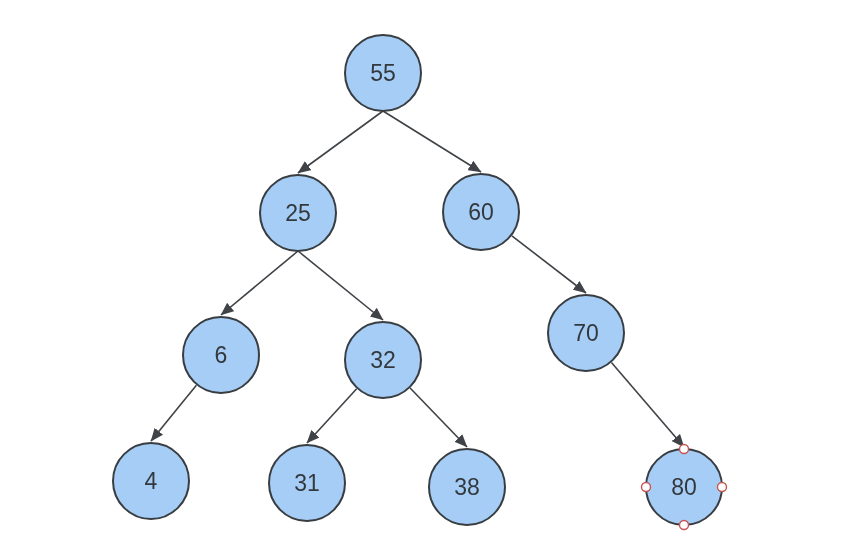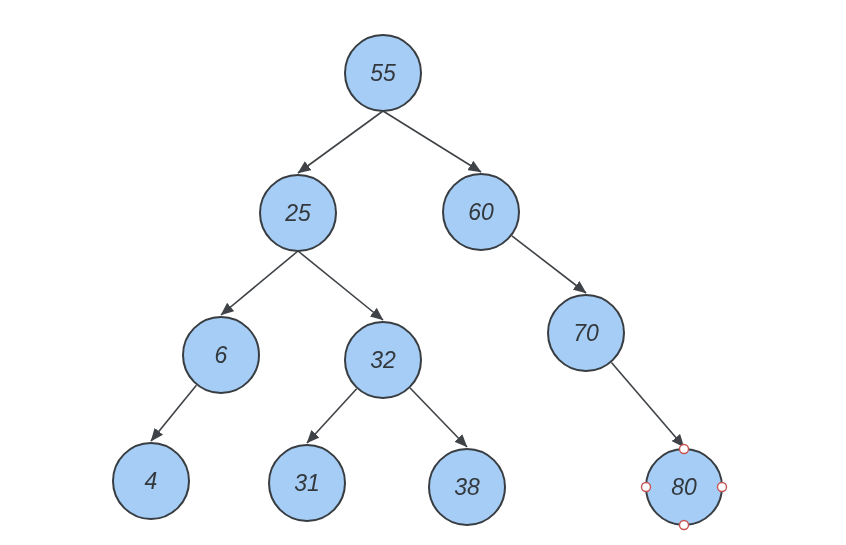--- a/index.html
+++ b/index.html
@@ -7,21 +7,20 @@
     padding: 0;
     background: #ffffff;
     font-family: "Liberation Sans", "DejaVu Sans", sans-serif;
   }
   .stage {
     position: relative;
     width: 846px;
     height: 545px;
     background: #eab308;
     overflow: hidden;
-    font-style: italic;
   }
   svg { display: block; }
   .node-circle { cursor: move; }
   .node-label {
     font-family: "Liberation Sans", "DejaVu Sans", sans-serif;
     user-select: none;
     pointer-events: none;
   }
   .edge-line { cursor: pointer; }
   .connection-point { cursor: crosshair; }

